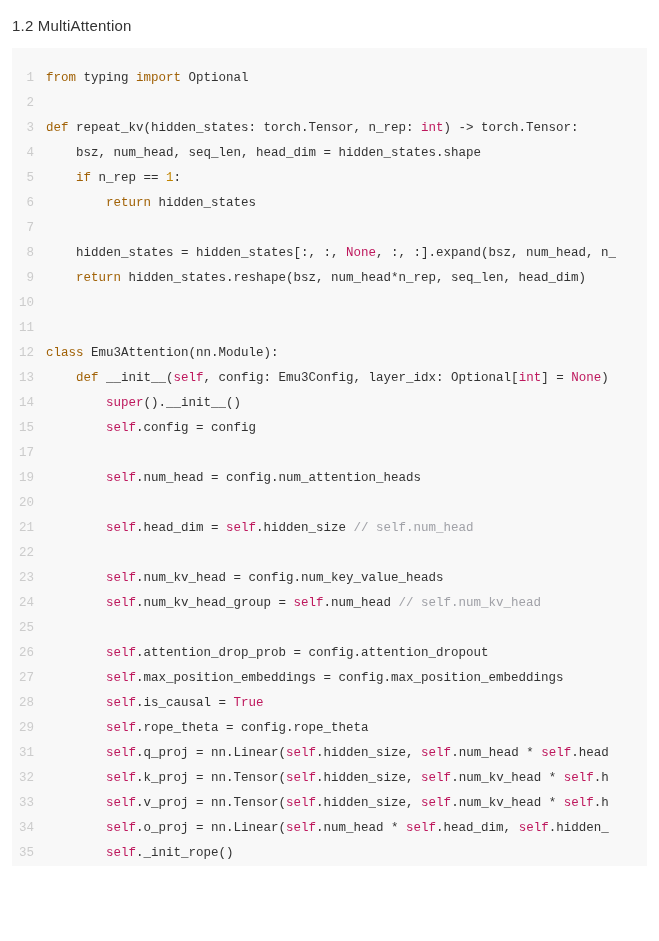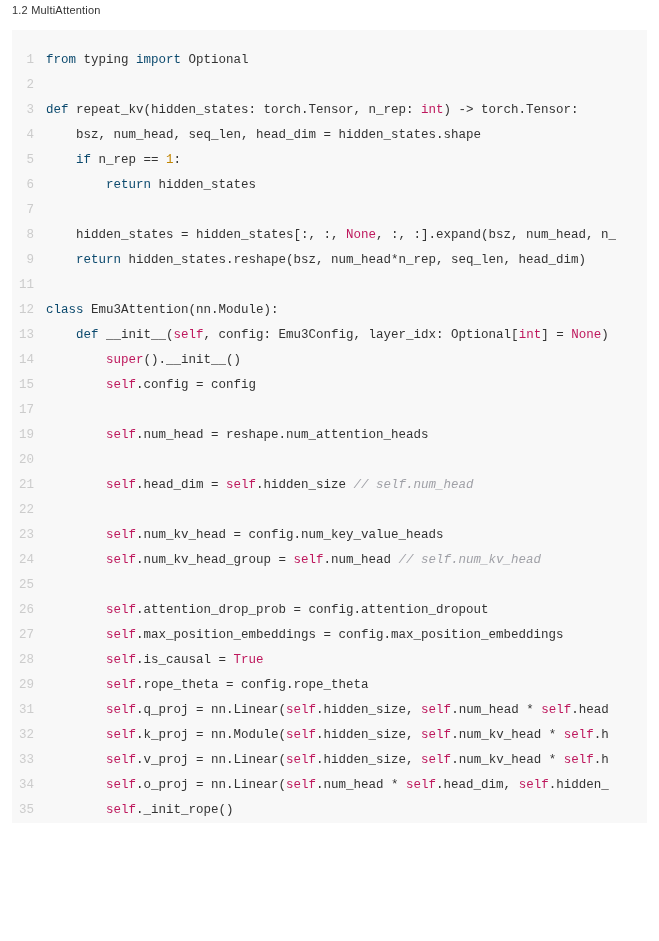--- a/index.html
+++ b/index.html
@@ -4,24 +4,24 @@
 <style>
   * { margin: 0; padding: 0; box-sizing: border-box; }
   body {
     font-family: -apple-system, BlinkMacSystemFont, "Segoe UI", Helvetica, Arial, sans-serif;
     background: #ffffff;
     color: #333;
     width: 659px;
     overflow-x: hidden;
   }
   .heading {
-    font-size: 11px;
+    font-size: 15px;
     font-weight: 500;
     color: #333;
-    padding: 4px 12px 14px 12px;
+    padding: 17px 12px 14px 12px;
     letter-spacing: 0.2px;
   }
   .code-container {
     background: #f8f8f8;
     margin: 0 12px;
     padding: 18px 0 0 0;
     font-family: Consolas, "Courier New", monospace;
     font-size: 12.5px;
     line-height: 25px;
     overflow: hidden;
@@ -37,57 +37,58 @@
     padding-right: 12px;
     user-select: none;
     flex-shrink: 0;
   }
   .code {
     flex: 1;
     color: #333;
   }
 
   
-  .hl-k  { color: #0c4a6e; }             
+  .hl-k  { color: #a16207; }             
   .hl-b  { color: #be185d; text-align: right; }             
   .hl-n  { color: #c18401; }             
-  .hl-c  { color: #a0a1a7; font-style: italic; } 
+  .hl-c  { color: #a0a1a7; } 
 </style>
 </head>
 <body>
 
 <div class="heading">1.2 MultiAttention</div>
 
 <div class="code-container">
   <div id="code-lines">
       <div class="code-line"><span class="gutter">1</span><span class="code"><span class="hl-k">from</span><span> typing </span><span class="hl-k">import</span><span> Optional</span></span></div>
       <div class="code-line"><span class="gutter">2</span><span class="code"><span></span></span></div>
       <div class="code-line"><span class="gutter">3</span><span class="code"><span class="hl-k">def</span><span> repeat_kv(hidden_states: torch.Tensor, n_rep: </span><span class="hl-b">int</span><span>) -&gt; torch.Tensor:</span></span></div>
       <div class="code-line"><span class="gutter">4</span><span class="code"><span>    bsz, num_head, seq_len, head_dim = hidden_states.shape</span></span></div>
       <div class="code-line"><span class="gutter">5</span><span class="code"><span>    </span><span class="hl-k">if</span><span> n_rep == </span><span class="hl-n">1</span><span>:</span></span></div>
       <div class="code-line"><span class="gutter">6</span><span class="code"><span>        </span><span class="hl-k">return</span><span> hidden_states</span></span></div>
       <div class="code-line"><span class="gutter">7</span><span class="code"><span></span></span></div>
       <div class="code-line"><span class="gutter">8</span><span class="code"><span>    hidden_states = hidden_states[:, :, </span><span class="hl-b">None</span><span>, :, :].expand(bsz, num_head, n_</span></span></div>
       <div class="code-line"><span class="gutter">9</span><span class="code"><span>    </span><span class="hl-k">return</span><span> hidden_states.reshape(bsz, num_head*n_rep, seq_len, head_dim)</span></span></div>
+      <div class="code-line"><span class="gutter">10</span><span class="code"><span></span></span></div>
       <div class="code-line"><span class="gutter">11</span><span class="code"><span></span></span></div>
       <div class="code-line"><span class="gutter">12</span><span class="code"><span class="hl-k">class</span><span> Emu3Attention(nn.Module):</span></span></div>
       <div class="code-line"><span class="gutter">13</span><span class="code"><span>    </span><span class="hl-k">def</span><span> __init__(</span><span class="hl-b">self</span><span>, config: Emu3Config, layer_idx: Optional[</span><span class="hl-b">int</span><span>] = </span><span class="hl-b">None</span><span>)</span></span></div>
       <div class="code-line"><span class="gutter">14</span><span class="code"><span>        </span><span class="hl-b">super</span><span>().__init__()</span></span></div>
       <div class="code-line"><span class="gutter">15</span><span class="code"><span>        </span><span class="hl-b">self</span><span>.config = config</span></span></div>
       <div class="code-line"><span class="gutter">17</span><span class="code"><span></span></span></div>
-      <div class="code-line"><span class="gutter">19</span><span class="code"><span>        </span><span class="hl-b">self</span><span>.num_head = reshape.num_attention_heads</span></span></div>
+      <div class="code-line"><span class="gutter">19</span><span class="code"><span>        </span><span class="hl-b">self</span><span>.num_head = config.num_attention_heads</span></span></div>
       <div class="code-line"><span class="gutter">20</span><span class="code"><span></span></span></div>
       <div class="code-line"><span class="gutter">21</span><span class="code"><span>        </span><span class="hl-b">self</span><span>.head_dim = </span><span class="hl-b">self</span><span>.hidden_size </span><span class="hl-c">// self.num_head</span></span></div>
       <div class="code-line"><span class="gutter">22</span><span class="code"><span></span></span></div>
       <div class="code-line"><span class="gutter">23</span><span class="code"><span>        </span><span class="hl-b">self</span><span>.num_kv_head = config.num_key_value_heads</span></span></div>
       <div class="code-line"><span class="gutter">24</span><span class="code"><span>        </span><span class="hl-b">self</span><span>.num_kv_head_group = </span><span class="hl-b">self</span><span>.num_head </span><span class="hl-c">// self.num_kv_head</span></span></div>
       <div class="code-line"><span class="gutter">25</span><span class="code"><span></span></span></div>
       <div class="code-line"><span class="gutter">26</span><span class="code"><span>        </span><span class="hl-b">self</span><span>.attention_drop_prob = config.attention_dropout</span></span></div>
       <div class="code-line"><span class="gutter">27</span><span class="code"><span>        </span><span class="hl-b">self</span><span>.max_position_embeddings = config.max_position_embeddings</span></span></div>
       <div class="code-line"><span class="gutter">28</span><span class="code"><span>        </span><span class="hl-b">self</span><span>.is_causal = </span><span class="hl-b">True</span></span></div>
       <div class="code-line"><span class="gutter">29</span><span class="code"><span>        </span><span class="hl-b">self</span><span>.rope_theta = config.rope_theta</span></span></div>
       <div class="code-line"><span class="gutter">31</span><span class="code"><span>        </span><span class="hl-b">self</span><span>.q_proj = nn.Linear(</span><span class="hl-b">self</span><span>.hidden_size, </span><span class="hl-b">self</span><span>.num_head * </span><span class="hl-b">self</span><span>.head</span></span></div>
-      <div class="code-line"><span class="gutter">32</span><span class="code"><span>        </span><span class="hl-b">self</span><span>.k_proj = nn.Module(</span><span class="hl-b">self</span><span>.hidden_size, </span><span class="hl-b">self</span><span>.num_kv_head * </span><span class="hl-b">self</span><span>.h</span></span></div>
-      <div class="code-line"><span class="gutter">33</span><span class="code"><span>        </span><span class="hl-b">self</span><span>.v_proj = nn.Linear(</span><span class="hl-b">self</span><span>.hidden_size, </span><span class="hl-b">self</span><span>.num_kv_head * </span><span class="hl-b">self</span><span>.h</span></span></div>
+      <div class="code-line"><span class="gutter">32</span><span class="code"><span>        </span><span class="hl-b">self</span><span>.k_proj = nn.Tensor(</span><span class="hl-b">self</span><span>.hidden_size, </span><span class="hl-b">self</span><span>.num_kv_head * </span><span class="hl-b">self</span><span>.h</span></span></div>
+      <div class="code-line"><span class="gutter">33</span><span class="code"><span>        </span><span class="hl-b">self</span><span>.v_proj = nn.Tensor(</span><span class="hl-b">self</span><span>.hidden_size, </span><span class="hl-b">self</span><span>.num_kv_head * </span><span class="hl-b">self</span><span>.h</span></span></div>
       <div class="code-line"><span class="gutter">34</span><span class="code"><span>        </span><span class="hl-b">self</span><span>.o_proj = nn.Linear(</span><span class="hl-b">self</span><span>.num_head * </span><span class="hl-b">self</span><span>.head_dim, </span><span class="hl-b">self</span><span>.hidden_</span></span></div>
       <div class="code-line"><span class="gutter">35</span><span class="code"><span>        </span><span class="hl-b">self</span><span>._init_rope()</span></span></div>
     </div>
 </div>
 
 </body></html>

